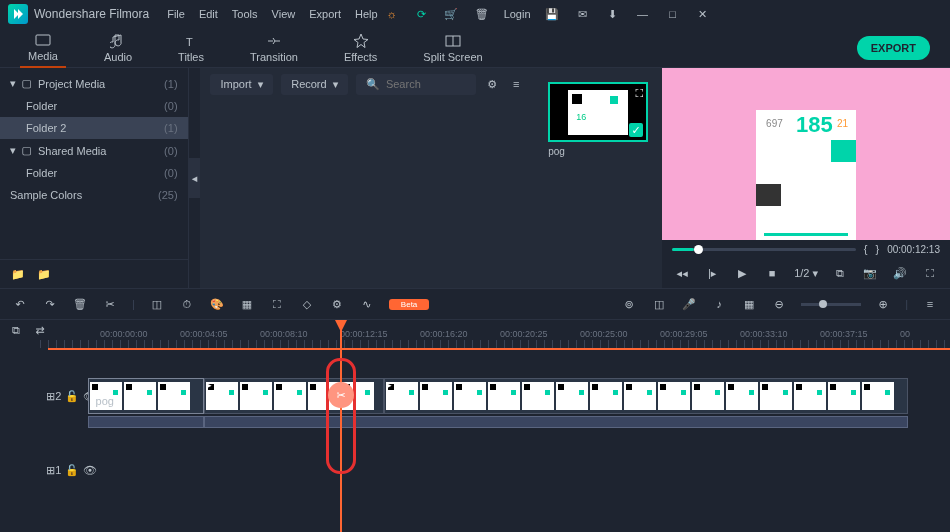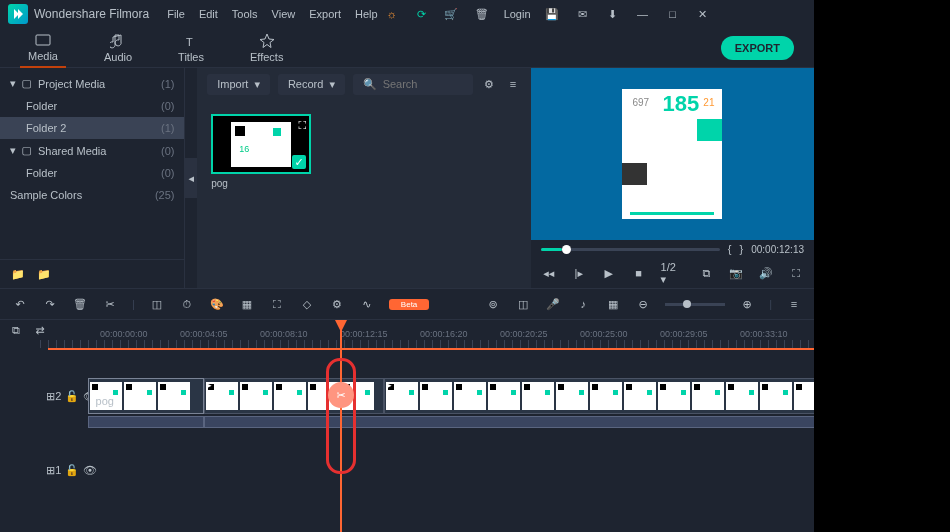--- a/index.html
+++ b/index.html
@@ -1,17 +1,17 @@
 <!DOCTYPE html>
 <html><head>
 <meta charset="utf-8">
 <style>
 *{margin:0;padding:0;box-sizing:border-box;font-family:Arial,sans-serif;font-size:11px;color:#b8c0c8;user-select:none}
 body{background:#000;width:950px;height:532px;overflow:hidden}
-.app{background:#1e2430;width:814px;height:532px;display:flex;flex-direction:column}
+.app{background:#1e2430;width:950px;height:532px;display:flex;flex-direction:column}
 .titlebar{height:28px;background:#1e2430;display:flex;align-items:center;padding:0 8px;gap:6px}
 .logo{width:20px;height:20px;background:linear-gradient(135deg,#00d4aa,#0099cc);border-radius:3px;display:flex;align-items:center;justify-content:center}
 .logo svg{width:12px;height:12px}
 .app-title{font-size:12px;margin-right:12px}
 .menu{display:flex;gap:14px}
 .menu span{cursor:pointer}
 .title-center{flex:1;text-align:center;font-size:12px}
 .title-icons{display:flex;gap:14px;align-items:center}
 .icon-btn{width:16px;height:16px;cursor:pointer;display:inline-flex;align-items:center;justify-content:center}
 .login{cursor:pointer}
@@ -22,34 +22,34 @@
 .tab-icon{width:16px;height:16px}
 .export-btn{margin-left:auto;background:#00d4aa;color:#1e2430;padding:6px 14px;border-radius:14px;font-weight:bold;cursor:pointer}
 .main{display:flex;height:220px}
 .sidebar{width:190px;background:#1e2430;border-right:1px solid #2a3140;display:flex;flex-direction:column}
 .tree{flex:1;padding:4px 0}
 .tree-item{padding:5px 10px;display:flex;align-items:center;gap:6px;cursor:pointer}
 .tree-item.active{background:#3a4355}
 .tree-item .count{margin-left:auto;color:#6a7280}
 .tree-sub{padding-left:26px}
 .sidebar-bottom{padding:6px 10px;display:flex;gap:10px;border-top:1px solid #2a3140}
-.media-area{flex:1;background:#242b38;display:flex;flex-direction:column}
+.media-area{flex:1;background:#242b38;display:flex;}
 .media-toolbar{height:32px;display:flex;align-items:center;padding:0 10px;gap:8px}
 .dropdown{background:#2a3140;padding:4px 10px;border-radius:3px;display:flex;align-items:center;gap:6px;cursor:pointer}
 .search{margin-left:auto;background:#2a3140;padding:4px 10px;border-radius:3px;display:flex;align-items:center;gap:6px;width:120px}
 .search input{background:none;border:none;outline:none;color:#b8c0c8;width:70px}
 .filter-icon{cursor:pointer}
 .media-grid{flex:1;padding:14px;display:flex;gap:10px;align-items:flex-start}
 .clip{width:100px}
 .clip-thumb{width:100px;height:60px;border:2px solid #00d4aa;background:#000;position:relative;display:flex;align-items:center;justify-content:center}
 .clip-thumb-inner{width:60px;height:45px;background:#fff;position:relative}
 .clip-check{position:absolute;right:3px;bottom:3px;width:14px;height:14px;background:#00d4aa;border-radius:2px;display:flex;align-items:center;justify-content:center;color:#fff}
 .clip-name{margin-top:4px;font-size:10px}
 .preview{width:290px;background:#1e2430;display:flex;flex-direction:column}
-.preview-video{flex:1;background:#0369a1;display:flex;align-items:center;justify-content:center}
+.preview-video{flex:1;background:#f9a8d4;display:flex;align-items:flex-end;justify-content:center}
 .game-preview{width:100px;height:130px;background:#fff;position:relative}
 .gp-num{position:absolute;color:#00d4aa;font-size:22px;font-weight:bold;top:2px;left:40px}
 .gp-697{position:absolute;color:#888;font-size:10px;top:8px;left:10px}
 .gp-21{position:absolute;color:#ff9933;font-size:10px;top:8px;right:8px}
 .preview-slider{height:18px;padding:0 10px;display:flex;align-items:center;gap:8px}
 .slider-track{flex:1;height:3px;background:#3a4355;position:relative;border-radius:2px}
 .slider-fill{position:absolute;left:0;top:0;height:100%;width:12%;background:#00d4aa;border-radius:2px}
 .slider-thumb{position:absolute;left:12%;top:-3px;width:9px;height:9px;background:#fff;border-radius:50%}
 .preview-time{font-size:10px}
 .preview-controls{height:30px;display:flex;align-items:center;justify-content:center;gap:14px;padding:0 10px}
@@ -128,23 +128,36 @@
         <span>Audio</span>
       </div>
     <div class="tab">
         <svg class="tab-icon" viewBox="0 0 16 16">
           <text x="3" y="13" font-size="14" fill="currentColor">T</text>
         </svg>
         <span>Titles</span>
       </div>
     <div class="tab">
         <svg class="tab-icon" viewBox="0 0 16 16">
+          <path d="M2 8h5M9 8h5M7 5l2 3-2 3" fill="none" stroke="currentColor"></path>
+        </svg>
+        <span>Transition</span>
+      </div>
+    <div class="tab">
+        <svg class="tab-icon" viewBox="0 0 16 16">
           <path d="M8 1l2 5 5 .5-4 3 1 5-4-3-4 3 1-5-4-3 5-.5z" fill="none" stroke="currentColor"></path>
         </svg>
         <span>Effects</span>
+      </div>
+    <div class="tab">
+        <svg class="tab-icon" viewBox="0 0 16 16">
+          <rect x="1" y="3" width="14" height="10" fill="none" stroke="currentColor"></rect>
+          <line x1="8" y1="3" x2="8" y2="13" stroke="currentColor"></line>
+        </svg>
+        <span>Split Screen</span>
       </div>
     <div class="export-btn">EXPORT</div>
   </div>
 
   <div class="main">
     <div class="sidebar">
       <div class="tree">
         <div class="tree-item">
             <span>▾</span>
             <span>▢</span>

